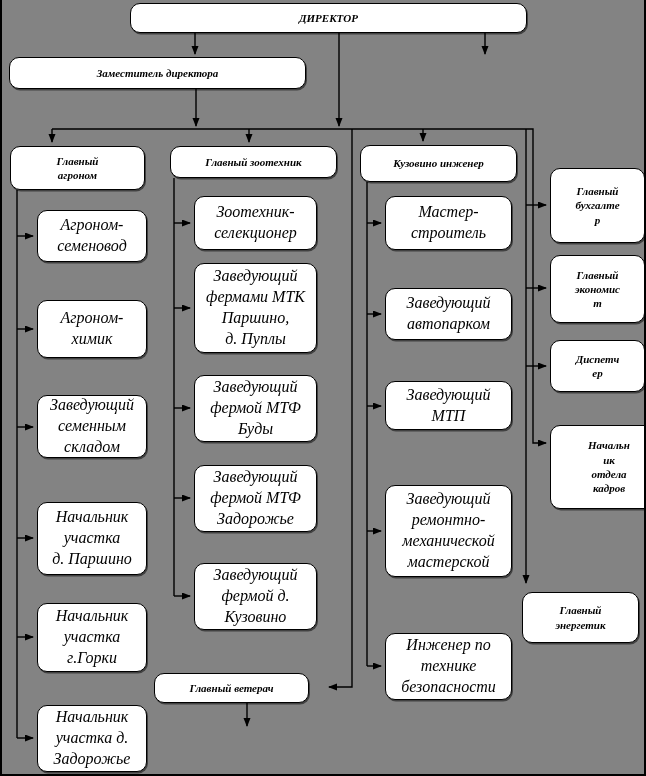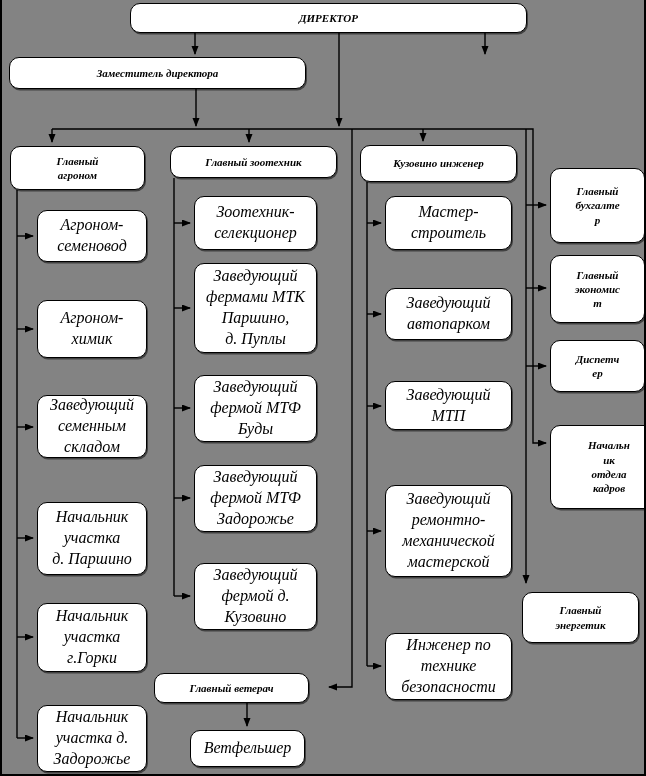--- a/index.html
+++ b/index.html
@@ -114,21 +114,20 @@
 фермой МТФ
 Буды</div>
   <div class="box" style="left:192px;top:465px;width:123px;height:67px">Заведующий
 фермой МТФ
 Задорожье</div>
   <div class="box" style="left:192px;top:563px;width:123px;height:67px">Заведующий
 фермой д.
 Кузовино</div>
 
   <div class="box hdr" style="left:152px;top:673px;width:155px;height:30px">Главный ветерач</div>
-  <div class="box" style="left:188px;top:730px;width:115px;height:37px">Ветфельшер</div>
 
   <div class="box" style="left:383px;top:196px;width:127px;height:54px">Мастер-
 строитель</div>
   <div class="box" style="left:383px;top:288px;width:127px;height:52px">Заведующий
 автопарком</div>
   <div class="box" style="left:383px;top:381px;width:127px;height:49px">Заведующий
 МТП</div>
   <div class="box" style="left:383px;top:485px;width:127px;height:92px">Заведующий
 ремонтно-
 механической

